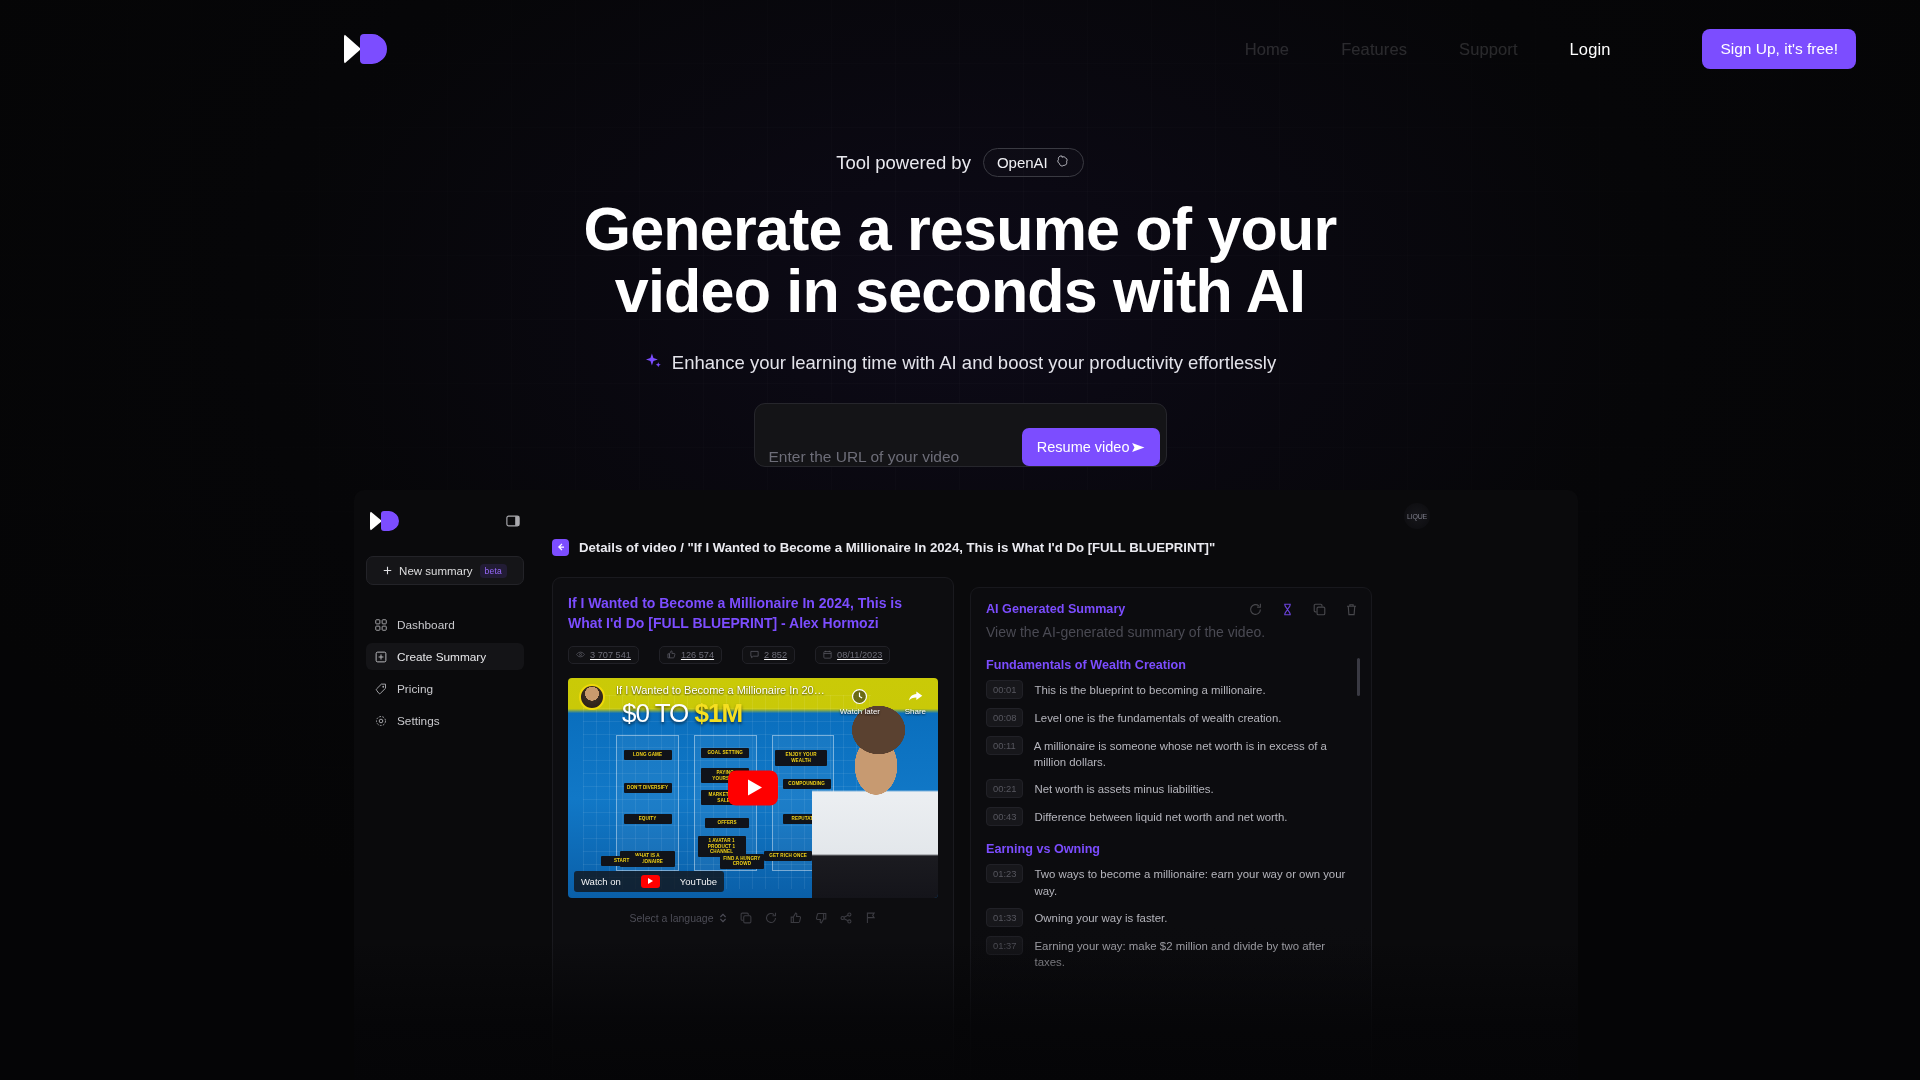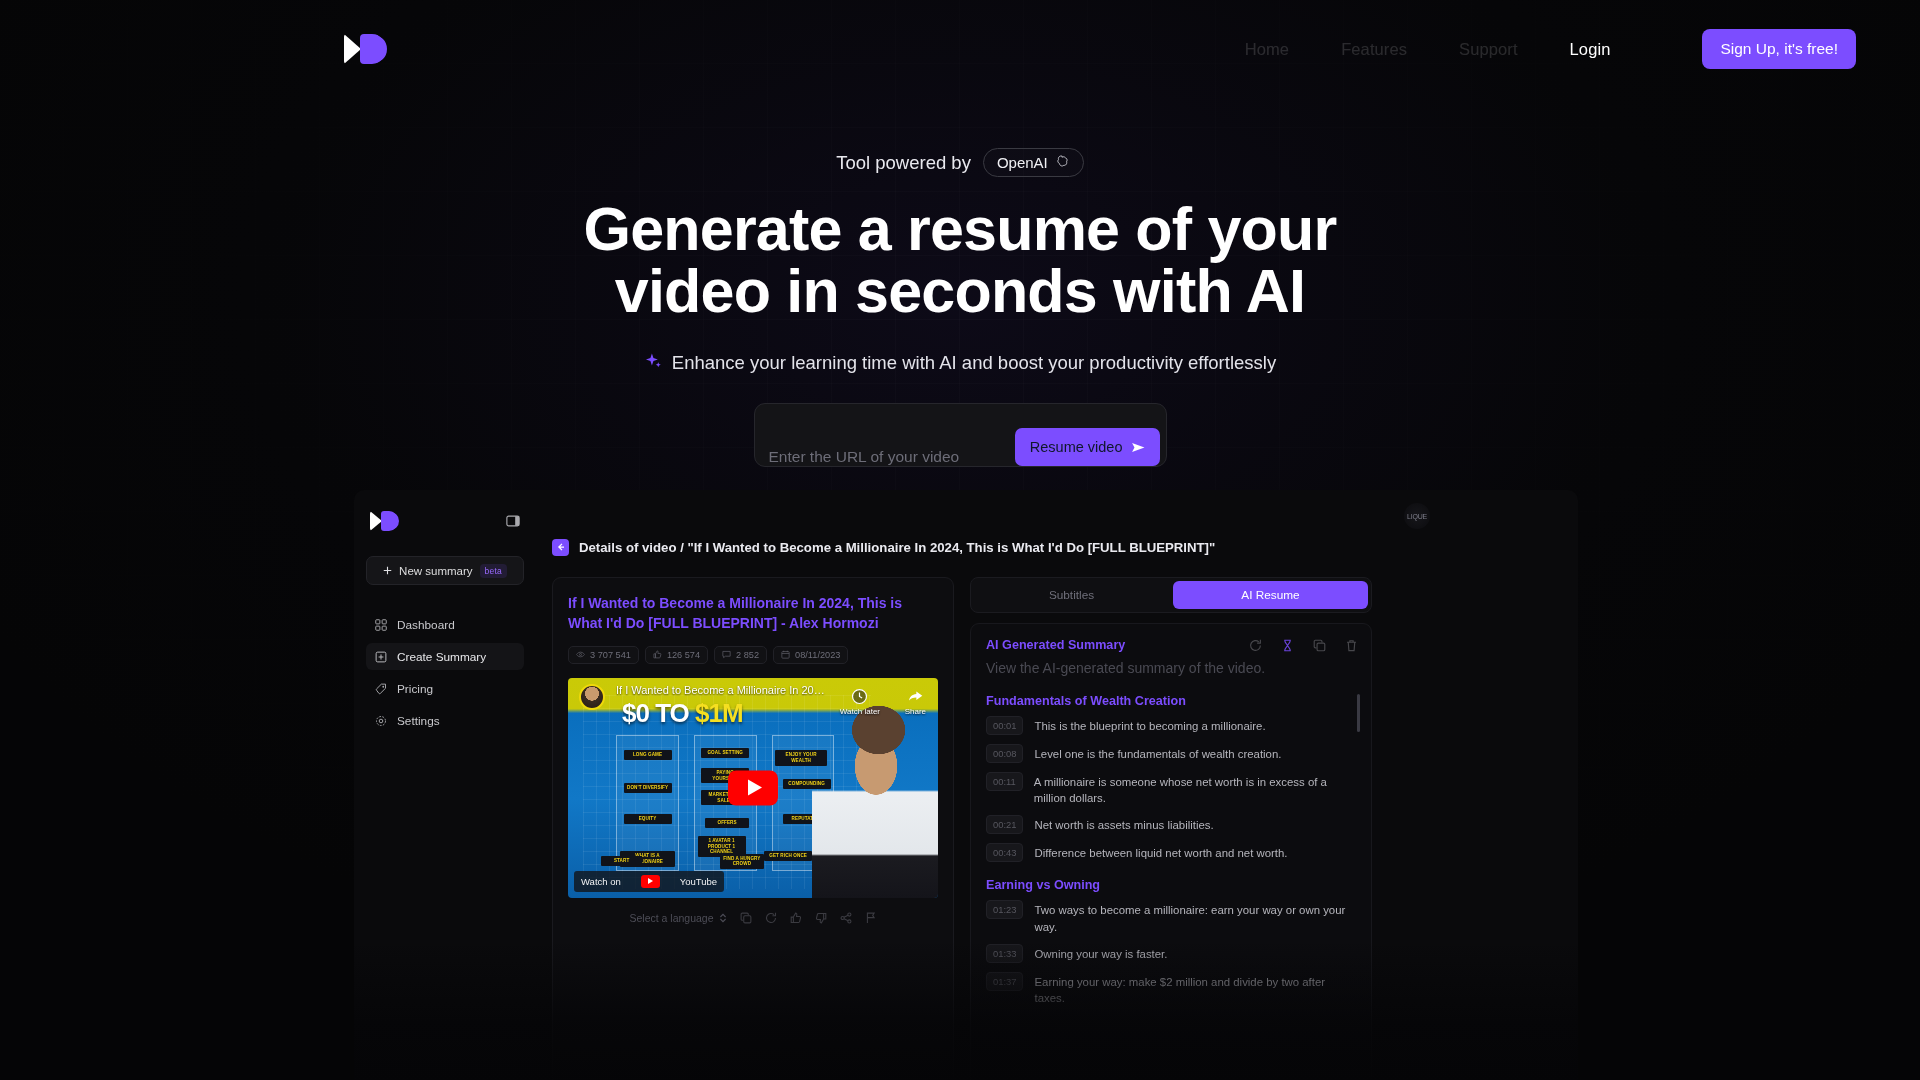--- a/index.html
+++ b/index.html
@@ -99,23 +99,23 @@
     background: #141417; border: 1px solid #26262c; border-radius: 11px;
     display: flex; align-items: flex-end; padding: 0 6px 0 0;
   }
   .urlbar input {
     flex: 1; background: transparent; border: none; outline: none;
     color: #e6e6ee; font-size: 15.5px; font-family: inherit;
     padding: 0 14px;
   }
   .urlbar input::placeholder { color: #6d6d78; }
   .resume-btn {
-    background: #7c4dff; color: #0f172a; border: none; border-radius: 7px;
+    background: #7c4dff; color: #ffffff; border: none; border-radius: 7px;
     height: 38px; padding: 0 15px; font-size: 14.5px; font-family: inherit;
-    display: inline-flex; align-items: center; gap: 9px; cursor: pointer;
+    display: inline-flex; align-items: center; gap: 2px; cursor: pointer;
     white-space: nowrap;
   }
 
   
   .app-shot {
     position: absolute; left: 354px; top: 490px;
     width: 1224px; height: 600px;
     background: #0a0a0c;
     border-radius: 10px 10px 0 0;
     overflow: hidden;
@@ -178,21 +178,21 @@
   .crumb-text { font-size: 13.2px; font-weight: 700; color: #eaeaf0; white-space: nowrap; }
 
   .panels { display: flex; gap: 16px; margin-top: 17px; padding-left: 16px; }
 
   
   .video-card {
     width: 402px; background: #0d0d10; border: 1px solid #1a1a1f;
     border-radius: 9px; padding: 15px 15px 0 15px; height: 560px;
   }
   .video-title { font-size: 14px; line-height: 1.45; font-weight: 700; color: #7c4dff; }
-  .stats { display: flex; gap: 6px; margin-top: 12px; flex-wrap: wrap; }
+  .stats { display: flex; gap: 20px; margin-top: 12px; flex-wrap: wrap; text-decoration: underline; }
   .stat {
     display: inline-flex; align-items: center; gap: 5px;
     border: 1px solid #212127; border-radius: 5px; background: #111114;
     padding: 3px 7px; font-size: 9.2px; color: #6e6e79;
   }
   .stat svg { width: 9px; height: 9px; opacity: .8; }
 
   .thumb {
     position: relative; margin-top: 14px; height: 220px; border-radius: 4px; overflow: hidden;
     background:
@@ -216,21 +216,21 @@
     padding: 2px 3px; border-radius: 1px; line-height: 1.25;
     letter-spacing: .1px;
   }
   .thumb-head {
     position: absolute; top: 6px; left: 48px; right: 8px;
     font-size: 11px; color: #fff; text-shadow: 0 1px 2px rgba(0,0,0,.7);
     white-space: nowrap; overflow: hidden;
   }
   .zero-to {
     position: absolute; top: 20px; left: 54px;
-    font-size: 26px; font-weight: 700; color: #fff; letter-spacing: -1px;
+    font-size: 26px; font-weight: 400; color: #fff; letter-spacing: -1px;
     text-shadow: 0 2px 3px rgba(0,0,0,.55);
   }
   .zero-to b { color: #f5df20; }
   .yt-avatar {
     position: absolute; left: 11px; top: 6px; width: 26px; height: 26px;
     border-radius: 50%; border: 2px solid #f0d90b;
     background: radial-gradient(circle at 50% 35%, #c99a6d 0 38%, #3a2b20 39%, #241a14 100%);
   }
   .yt-person {
     position: absolute; right: -2px; bottom: 0; width: 128px; height: 200px;
@@ -543,24 +543,20 @@
               <circle cx="12.5" cy="12.6" r="2.1" fill="none" stroke="#7b7b86" stroke-width="1.4"></circle>
               <path stroke="#7b7b86" stroke-width="1.4" d="M5.4 7L10.7 4.3M5.4 9l5.3 2.7"></path>
             </svg>
             <svg class="act" viewBox="0 0 16 16">
               <path fill="none" stroke="#7b7b86" stroke-width="1.4" d="M3.2 14.5V1.5h9l-2 3 2 3h-9"></path>
             </svg>
           </div>
         </div>
 
         <div class="ai-card">
-          <div class="tabs">
-            <div class="tab">Subtitles</div>
-            <div class="tab active">AI Resume</div>
-          </div>
 
           <div class="ai-body">
             <div class="ai-head">
               <span class="ai-title">AI Generated Summary</span>
               <span class="ai-tools">
                 <svg viewBox="0 0 16 16">
                   <path fill="none" stroke="#cfcfd6" stroke-width="1.4" d="M14 8a6 6 0 11-1.9-4.4"></path>
                   <path fill="none" stroke="#cfcfd6" stroke-width="1.4" d="M14 1v4h-4"></path>
                 </svg>
                 <svg viewBox="0 0 16 16" class="accent">

